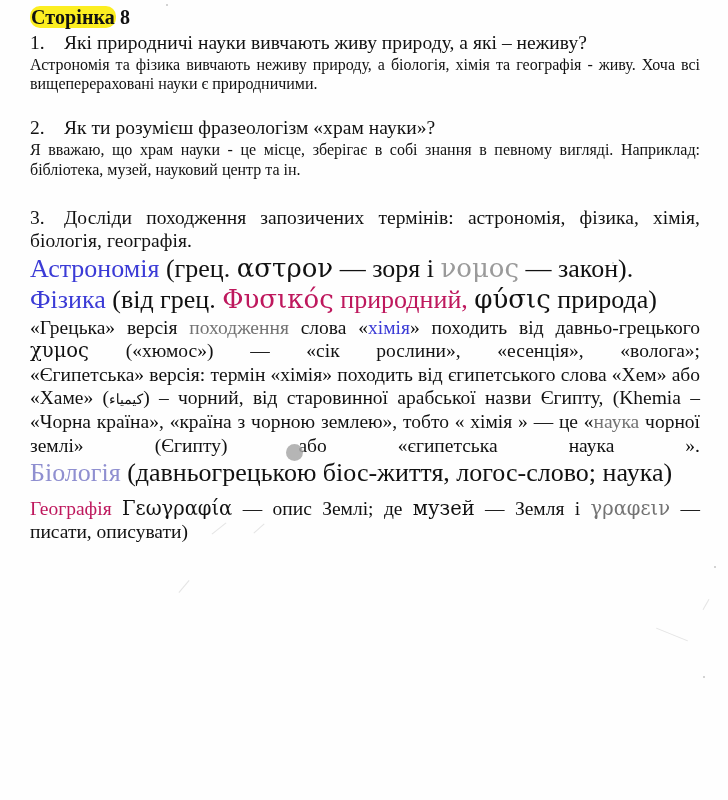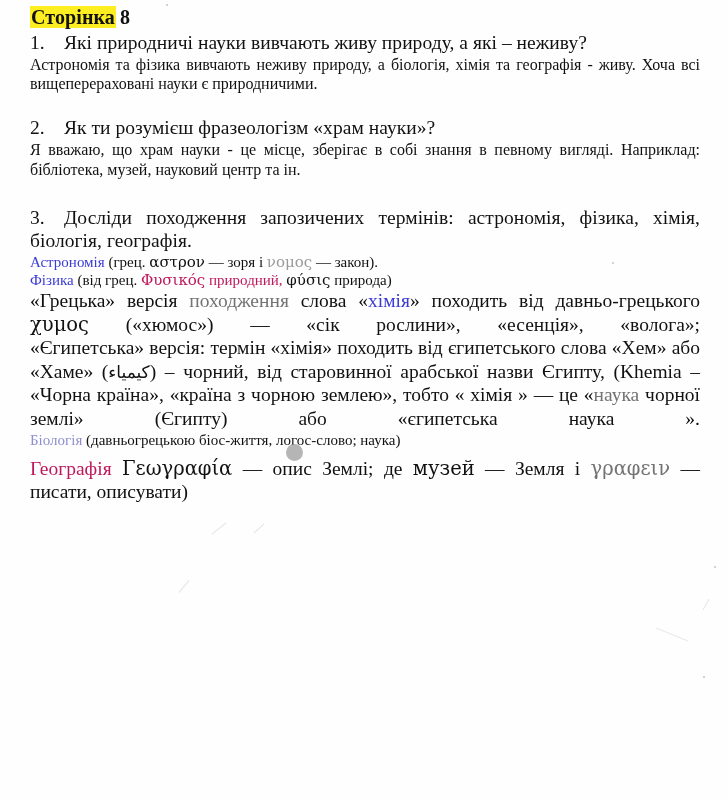--- a/index.html
+++ b/index.html
@@ -39,20 +39,21 @@
     font-size: 20px;
     font-weight: bold;
     line-height: 1.15;
     margin: 0 0 2px 0;
     letter-spacing: .1px;
     white-space: nowrap;
   }
   .hl {
     background: #fcee21;
     padding: 0 1px;
+    border-radius: 10px;
   }
   .page-num {
     padding-left: 4px;
   }
 
   
   .question {
     font-size: 19.5px;
     font-weight: normal;
     line-height: 1.18;
@@ -73,21 +74,21 @@
     margin: 0;
     letter-spacing: 0;
   }
 
   .gap-md { height: 22px; }
   .gap-lg { height: 26px; }
   .gap-sm { height: 8px; }
 
   
   .etym-line {
-    font-size: 15px;
+    font-size: 26px;
     line-height: 1.21;
     margin: 0;
     text-align: left;
   }
   .etym-para {
     font-size: 19.5px;
     line-height: 1.21;
     margin: 0;
     text-align: justify;
     text-align-last: justify;
@@ -115,21 +116,21 @@
   }
   .faded-mid {
     color: #be185d;
   }
 
   .greek {
     font-family: "DejaVu Serif", "Liberation Serif", serif;
   }
   .arabic {
     font-family: Liberation Sans, sans-serif;
-    font-size: 17px;
+    font-size: 14px;
     direction: rtl;
     unicode-bidi: embed;
   }
 
   
   .smudge-dot {
     position: absolute;
     left: 286px;
     top: 444px;
     width: 17px;

